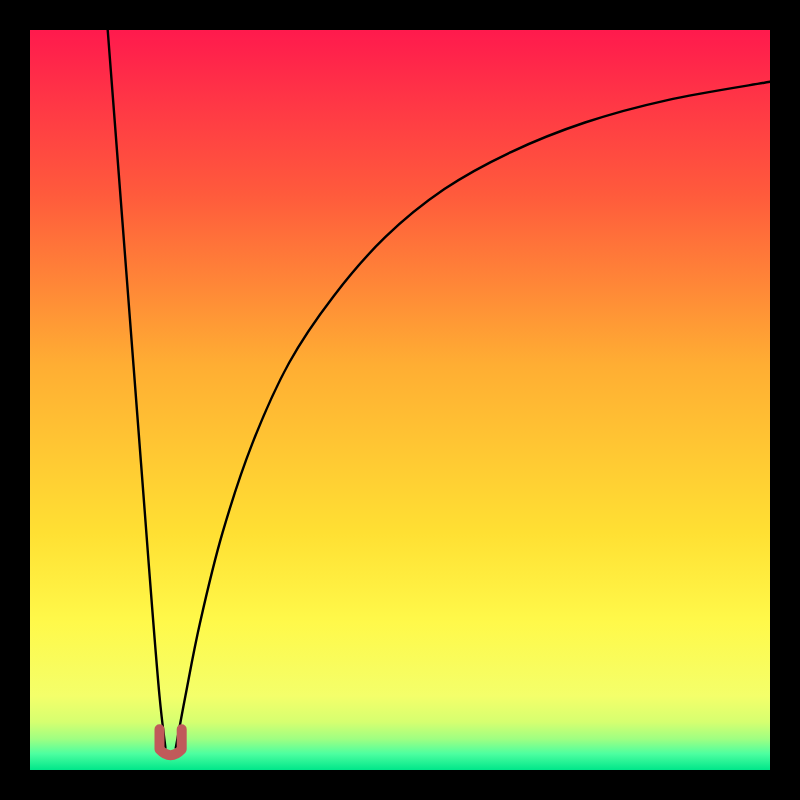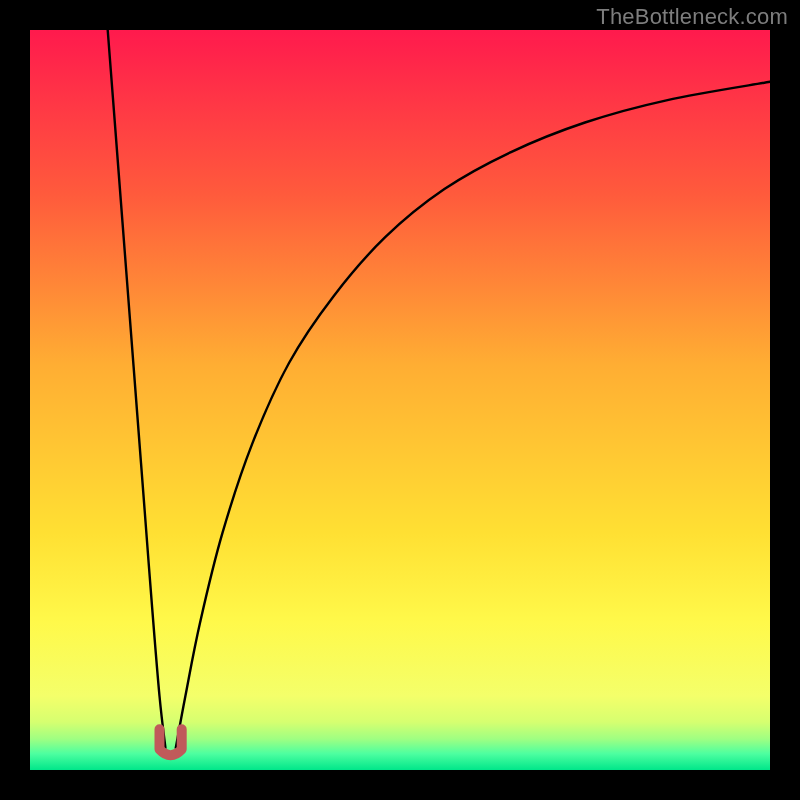--- a/index.html
+++ b/index.html
@@ -31,21 +31,20 @@
   }
   svg {
     display: block;
   }
 </style>
 </head>
 <body>
 
 <div class="frame">
 
-  <div class="watermark">TheBottleneck.com</div>
 
   <svg id="plot-svg" width="800" height="800" viewBox="0 0 800 800">
     <defs>
       <linearGradient id="bg-grad" x1="0" y1="0" x2="0" y2="1">
           <stop offset="0.0%" stop-color="#ff1a4d"></stop>
           <stop offset="22.0%" stop-color="#ff5a3c"></stop>
           <stop offset="45.0%" stop-color="#ffad33"></stop>
           <stop offset="68.0%" stop-color="#ffe033"></stop>
           <stop offset="80.0%" stop-color="#fff94a"></stop>
           <stop offset="90.0%" stop-color="#f4ff6a"></stop>

